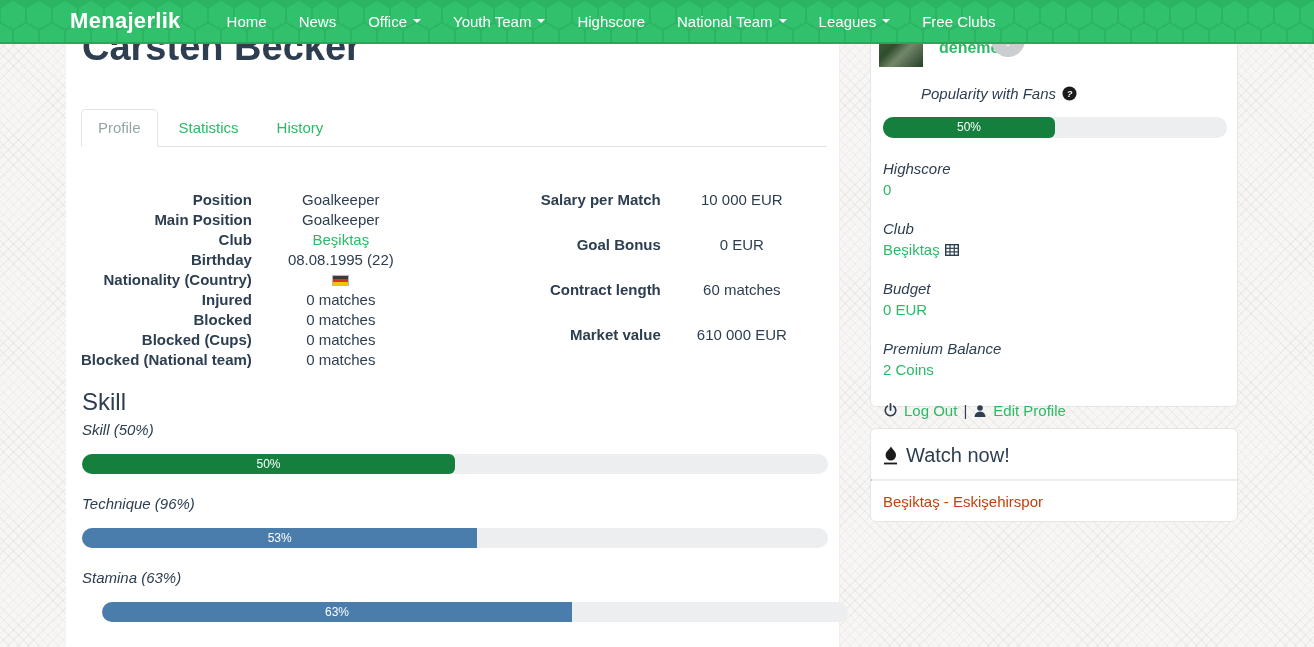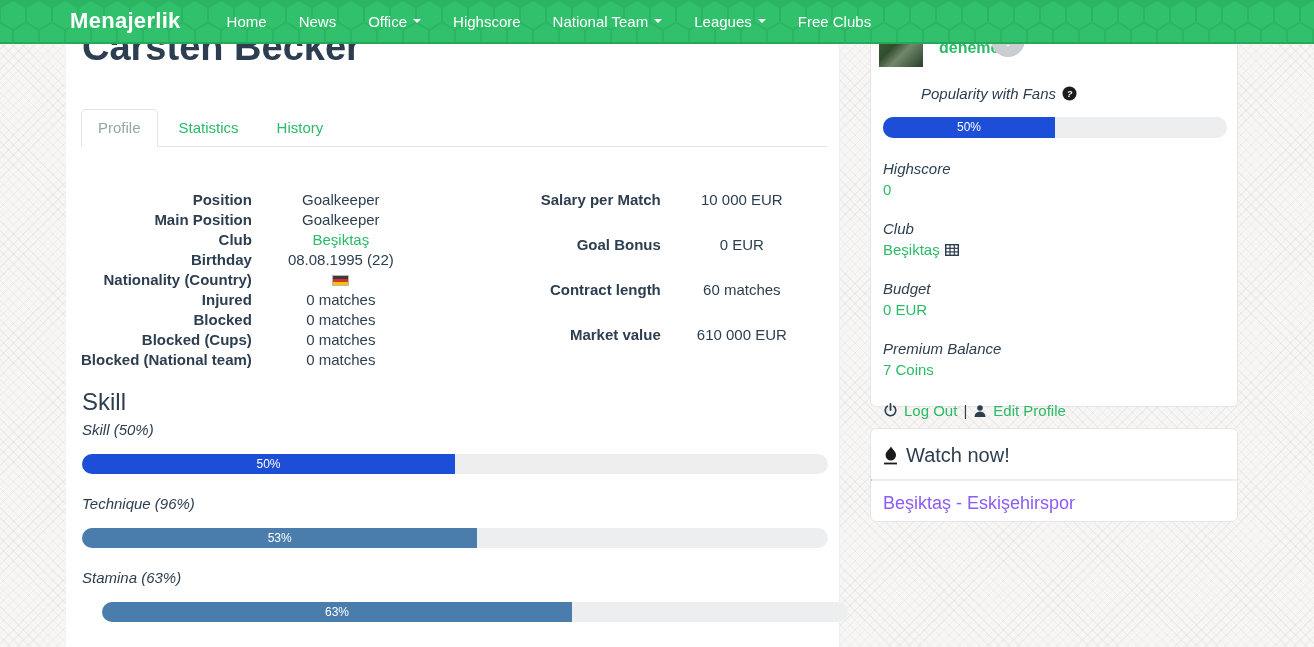--- a/index.html
+++ b/index.html
@@ -44,21 +44,21 @@
   .col2 .dlabel { min-width:167px; }
   .green-link { color:#2abb66; cursor:pointer; text-decoration:none; }
   .flag { display:inline-block; width:17px; height:11px; border:1px solid #b9b9b9; vertical-align:-1px; }
   .flag i { display:block; height:33.33%; }
   .flag .f1{ background:#3b3b3b; } .flag .f2{ background:#d23333; } .flag .f3{ background:#f3c500; }
 
   .skill-heading { position:absolute; left:16px; top:388px; font-size:24px; font-weight:400; color:#2c3e50;text-align:center; }
   .bar-label { position:absolute; left:16px; font-size:15px; font-style:italic; color:#2c3e50; }
   .pbar { position:absolute; left:16px; width:746px; height:20px; background:#eceef0; border-radius:10px; overflow:hidden; }
   .pbar .fill { height:100%; color:#fff; font-size:12px; line-height:20px; text-align:center; }
-  .fill-yellow { background:#1d4ed8; }
+  .fill-yellow { background:#15803d;border-radius:6px; }
   .fill-blue { background:#4a7dab; }
 
   
   .panel { position:absolute; background:#fff; border:1px solid #e6e5e3; border-radius:6px; }
   .card-user { left:870px; top:16px; width:368px; height:391px; }
   .user-row { position:relative; height:50px; margin:10px 0 0 8px; }
   .avatar { position:absolute; left:0; top:0; width:44px; height:40px; cursor:pointer;
     background:linear-gradient(135deg,#4a6b3a 0%,#2f4d2c 40%,#73876a 60%,#27402a 100%); }
   .user-name { position:absolute; left:60px; top:12px; font-size:16px; font-weight:700; color:#2abb66; cursor:pointer; }
   .bell-wrap { position:absolute; left:112px; top:-4px; width:34px; height:34px; border-radius:50%; background:#cbced0; display:flex; align-items:center; justify-content:center; cursor:pointer; }
@@ -71,21 +71,21 @@
   .side-bar { margin-top:15px; width:344px; height:21px; background:#eceef0; border-radius:10px; overflow:hidden; }
   .side-bar .fill { height:100%; color:#fff; font-size:12px; line-height:21px; text-align:center; }
   .stat-group { margin-top:22px; }
   .actions { margin-top:24px; font-size:15px; display:flex; align-items:center; gap:6px; }
   .actions .sep { color:#2c3e50; }
   .icon-dark { display:inline-block; vertical-align:-2px; }
 
   .card-watch { left:870px; top:428px; width:368px; height:94px; }
   .watch-head { display:flex; align-items:center; gap:8px; font-size:20px; color:#2c3e50; padding:15px 12px 12px; }
   .watch-divider { border-top:1px solid #ececec; margin:0; }
-  .watch-link { padding:12px; font-size:18px; color:#8b5cf6; cursor:pointer; }
+  .watch-link { padding:12px; font-size:15px; color:#c2410c; cursor:pointer; }
 </style>
 </head>
 <body>
 
 <div class="navbar">
   <svg class="hexbg" xmlns="http://www.w3.org/2000/svg">
     <defs>
       <pattern id="hex" width="26" height="45" patternUnits="userSpaceOnUse">
         <rect width="26" height="45" fill="#2bb562"></rect>
         <polygon points="13,1 25,7.9 25,22.1 13,29 1,22.1 1,7.9" fill="#31c06b"></polygon>
@@ -103,20 +103,24 @@
           <span>Home</span>
         </a>
       <a class="nav-item">
           <span>News</span>
         </a>
       <a class="nav-item">
           <span>Office</span>
           <span class="caret"></span>
         </a>
       <a class="nav-item">
+          <span>Youth Team</span>
+          <span class="caret"></span>
+        </a>
+      <a class="nav-item">
           <span>Highscore</span>
         </a>
       <a class="nav-item">
           <span>National Team</span>
           <span class="caret"></span>
         </a>
       <a class="nav-item">
           <span>Leagues</span>
           <span class="caret"></span>
         </a>
@@ -262,21 +266,21 @@
     <div class="stat-group">
       <div class="side-label">Budget</div>
       <div class="side-value">
           <a class="green-link">0 EUR</a>
         </div>
     </div>
 
     <div class="stat-group">
       <div class="side-label">Premium Balance</div>
       <div class="side-value">
-          <a class="green-link">7 Coins</a>
+          <a class="green-link">2 Coins</a>
         </div>
     </div>
 
     <div class="actions">
       <svg class="icon-dark" width="15" height="15" viewBox="0 0 15 15">
         <path d="M7.5 1 v6" stroke="#2c3e50" stroke-width="1.8" fill="none" stroke-linecap="round"></path>
         <path d="M4.4 3.2 a5.3 5.3 0 1 0 6.2 0" stroke="#2c3e50" stroke-width="1.6" fill="none" stroke-linecap="round"></path>
       </svg>
       <a class="green-link">Log Out</a>
       <span class="sep">|</span>

